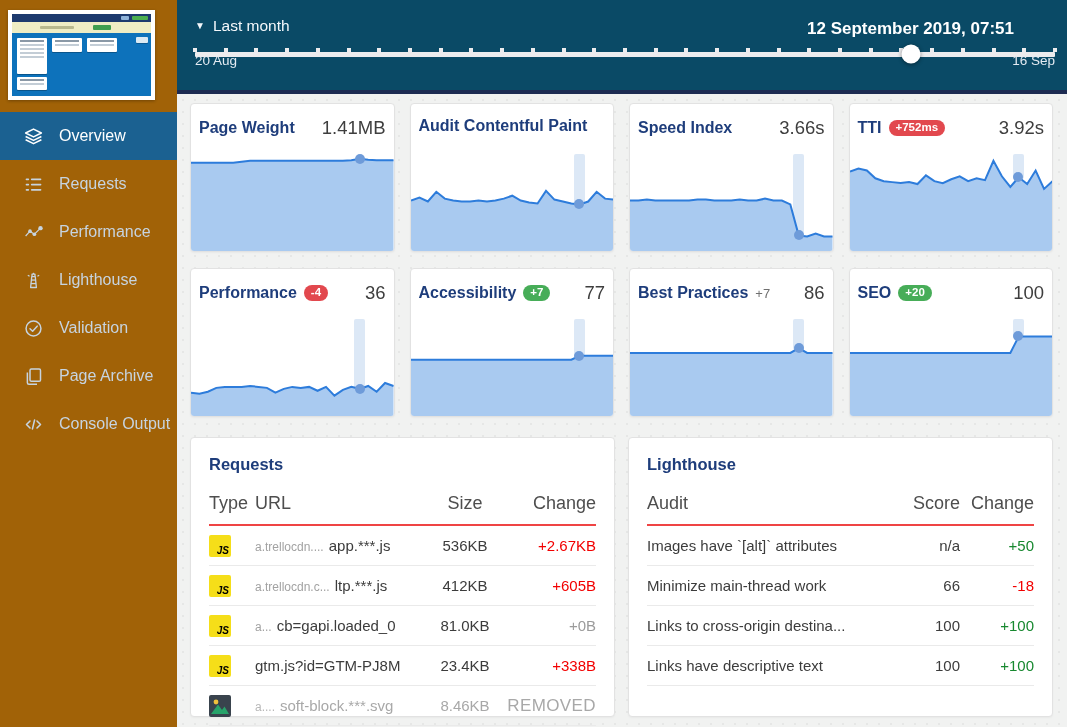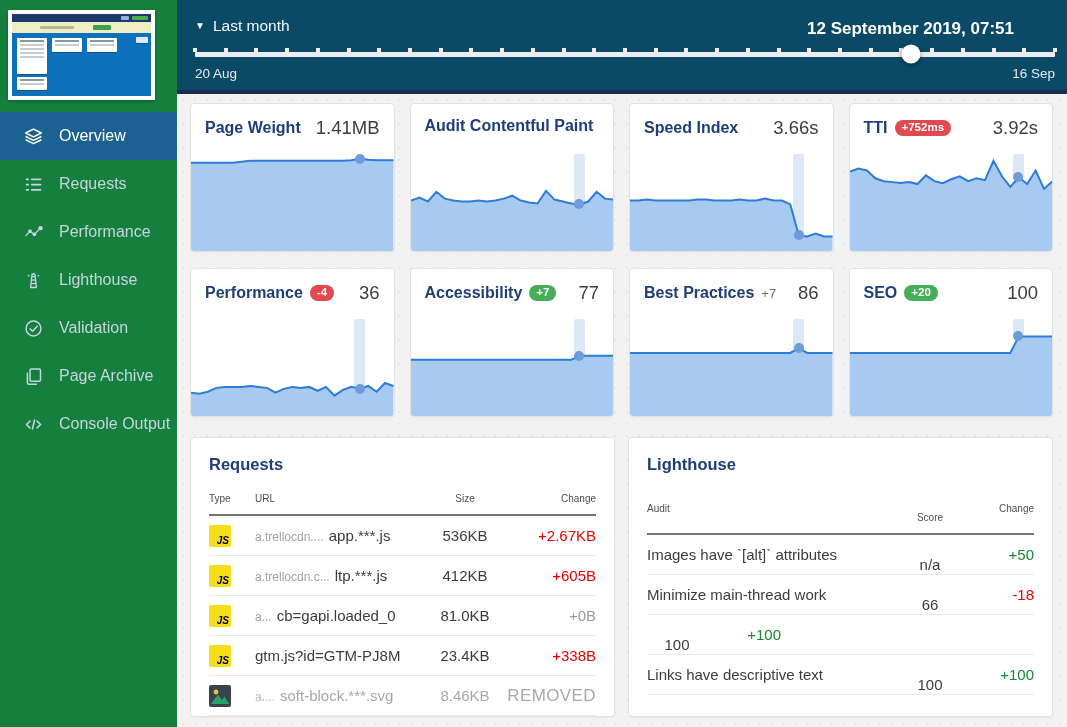--- a/index.html
+++ b/index.html
@@ -2,21 +2,21 @@
 <html><head>
 <meta charset="utf-8">
 <style>
   html,body{margin:0;padding:0;}
   body{
     width:1067px;height:727px;position:relative;overflow:hidden;
     font-family:"Liberation Sans", sans-serif;
     background:#0a4a66;
   }
   
-  .sidebar{position:absolute;left:0;top:0;width:177px;bottom:0;background:#15803d;z-index:5;}
+  .sidebar{position:absolute;left:0;top:0;width:177px;bottom:0;background:#a16207;z-index:5;}
   .thumb{position:absolute;left:8px;top:10px;width:147px;height:90px;background:#fff;padding:4px;box-sizing:border-box;box-shadow:0 1px 3px rgba(0,0,0,.3);}
   .shot{width:100%;height:100%;position:relative;background:#0d72bb;overflow:hidden;}
   .shot-top{position:absolute;left:0;top:0;right:0;height:8px;background:#1d3a6e;}
   .shot-top .chip{position:absolute;right:3px;top:2px;width:16px;height:4px;background:#4caf50;border-radius:1px;}
   .shot-top .chip2{position:absolute;right:22px;top:2px;width:8px;height:4px;background:#8fb3d9;border-radius:1px;}
   .shot-banner{position:absolute;left:0;top:8px;right:0;height:11px;background:#efedc4;}
   .shot-banner .chip{position:absolute;left:58%;top:3px;width:18px;height:5px;background:#3f9e4e;border-radius:1px;}
   .shot-banner .chip3{position:absolute;left:20%;top:4px;width:34px;height:3px;background:#b9b98e;border-radius:1px;}
   .shot-list{position:absolute;background:#fff;border-radius:1px;box-shadow:0 1px 0 rgba(0,0,0,.25);}
   .l1{left:5px;top:24px;width:30px;height:36px;}
@@ -33,55 +33,55 @@
   .nav-icon svg{width:21px;height:21px;}
   
   .topbar{position:absolute;left:177px;top:0;right:0;height:90px;background:#0a4a66;color:#fff;}
   .range-select{position:absolute;left:18px;top:17px;display:flex;align-items:center;gap:8px;font-size:15.5px;cursor:pointer;color:#f4f8fb;}
   .caret{font-size:10px;line-height:1;color:#f4f8fb;}
   .track-wrap{position:absolute;left:18px;right:12px;top:52px;height:6px;}
   .track{position:relative;width:100%;height:5px;background:#ececee;border-radius:1px;}
   .tick{position:absolute;top:-4px;width:4px;height:4px;background:#ececee;transform:translateX(-50%);}
   .handle{position:absolute;top:2px;width:19px;height:19px;border-radius:50%;background:#fff;transform:translate(-50%,-50%);box-shadow:0 1px 4px rgba(0,0,0,.45);cursor:grab;z-index:2;}
   .current-date{position:absolute;top:-33px;transform:translateX(-50%);font-weight:bold;font-size:17px;white-space:nowrap;color:#fff;}
-  .range-labels{position:absolute;left:18px;right:12px;top:66px;display:flex;justify-content:space-between;font-size:13.5px;color:#e4ebf2;}
+  .range-labels{position:absolute;left:18px;right:12px;top:53px;display:flex;justify-content:space-between;font-size:13.5px;color:#e4ebf2;}
   .divider-strip{position:absolute;left:177px;top:90px;right:0;height:4px;background:#1d2b52;z-index:4;}
   
   .main{position:absolute;left:177px;top:94px;right:0;bottom:0;box-sizing:border-box;
     padding:9px 14px 0 13px;
     background:#f1f2f1;
     background-image:radial-gradient(#e6e7e6 1px, transparent 1.2px);
     background-size:12px 12px;}
   .cards{display:grid;grid-template-columns:repeat(4,1fr);gap:16px 15px;}
   .card{position:relative;height:149px;background:#fff;border:1px solid #e2e2e2;border-radius:4px;box-sizing:border-box;overflow:hidden;box-shadow:0 1px 2px rgba(0,0,0,.04);}
-  .card-head{position:absolute;left:0;top:0;right:0;display:flex;align-items:center;padding:13px 14px 0;z-index:3;}
+  .card-head{position:absolute;left:0;top:0;right:0;display:flex;align-items:center;padding:13px 8px 0;z-index:3;}
   .card-title{font-size:16px;font-weight:bold;color:#1e3d7b;white-space:nowrap;}
   .card-value{margin-left:auto;font-size:18.5px;color:#3e3e3e;}
   .badge{margin-left:7px;color:#fff;font-weight:bold;font-size:11.5px;padding:2.5px 7px;border-radius:10px;line-height:1;}
   .badge.pill-red{background:#e2484e;}
   .badge.pill-green{background:#47ad58;}
   .note{margin-left:7px;font-size:13px;color:#6f6f6f;}
   .spark{position:absolute;left:0;bottom:0;width:100%;height:97px;display:block;z-index:2;}
   .hl{position:absolute;width:11px;background:#dce8f6;top:50px;z-index:1;border-radius:2px;}
   .dot{position:absolute;width:10px;height:10px;border-radius:50%;background:#6e9bd9;z-index:3;}
   
   .panels{margin-top:20px;display:grid;grid-template-columns:1fr 1fr;gap:13px;}
   .panel{height:280px;background:#fff;border:1px solid #e2e2e2;border-radius:4px;box-sizing:border-box;padding:16px 18px 0;box-shadow:0 1px 2px rgba(0,0,0,.04);}
   .panel-title{font-size:16.5px;font-weight:bold;color:#1e3d7b;margin:1px 0 15px;}
-  .thead{display:flex;align-items:center;color:#4e4e4e;font-size:10px;padding:4px 0 10px;border-bottom:2px solid #737373;}
+  .thead{display:flex;align-items:center;color:#4e4e4e;font-size:18px;padding:4px 0 10px;border-bottom:2px solid #ef4444;}
   .trow{display:flex;align-items:center;min-height:39px;border-bottom:1px solid #eaeaea;font-size:15px;color:#3c3c3c;cursor:pointer;}
   .c-type{width:46px;flex:none;display:flex;align-items:center;}
   .c-url{flex:1 1 auto;min-width:0;white-space:nowrap;overflow:hidden;display:flex;align-items:baseline;}
   .url-prefix{font-size:12px;color:#a2a2a2;margin-right:5px;flex:none;}
   .url-main{font-size:15px;color:#3c3c3c;overflow:hidden;}
   .c-size{width:78px;flex:none;text-align:center;}
   .c-chg{width:92px;flex:none;text-align:right;}
   .c-audit{flex:1 1 auto;min-width:0;display:flex;align-items:center;white-space:nowrap;overflow:hidden;}
   .audit-detail{margin-left:auto;margin-right:28px;color:#9d9d9d;font-size:13.5px;}
-  .c-score{width:60px;flex:none;text-align:center;margin-top:19px;}
+  .c-score{width:60px;flex:none;text-align:right;}
   .c-chg2{width:74px;flex:none;text-align:right;}
   .chg-red{color:#f20000;}
   .chg-green{color:#17882f;}
   .chg-gray{color:#9b9b9b;}
   .chg-removed{color:#a8a8a8;font-size:17px;letter-spacing:.4px;}
   .trow.removed .url-main,.trow.removed .c-size{color:#a8a8a8;}
   .trow.removed .url-prefix{color:#b8b8b8;}
   .ic-js{width:22px;height:22px;background:#f5de19;border-radius:2px;position:relative;display:inline-block;}
   .ic-js b{position:absolute;right:2px;bottom:1px;font-size:10px;color:#000;font-family:"Liberation Sans",sans-serif;}
   .ic-img{width:22px;height:22px;display:inline-block;}
@@ -446,20 +446,23 @@
             <span class="c-chg2 chg-green">+50</span>
           </div>
           <div class="trow">
             <span class="c-audit">
               <span>Minimize main-thread work</span>
             </span>
             <span class="c-score">66</span>
             <span class="c-chg2 chg-red">-18</span>
           </div>
           <div class="trow">
+            <span class="c-audit">
+              <span>Links to cross-origin destina...</span>
+            </span>
             <span class="c-score">100</span>
             <span class="c-chg2 chg-green">+100</span>
           </div>
           <div class="trow">
             <span class="c-audit">
               <span>Links have descriptive text</span>
             </span>
             <span class="c-score">100</span>
             <span class="c-chg2 chg-green">+100</span>
           </div>

